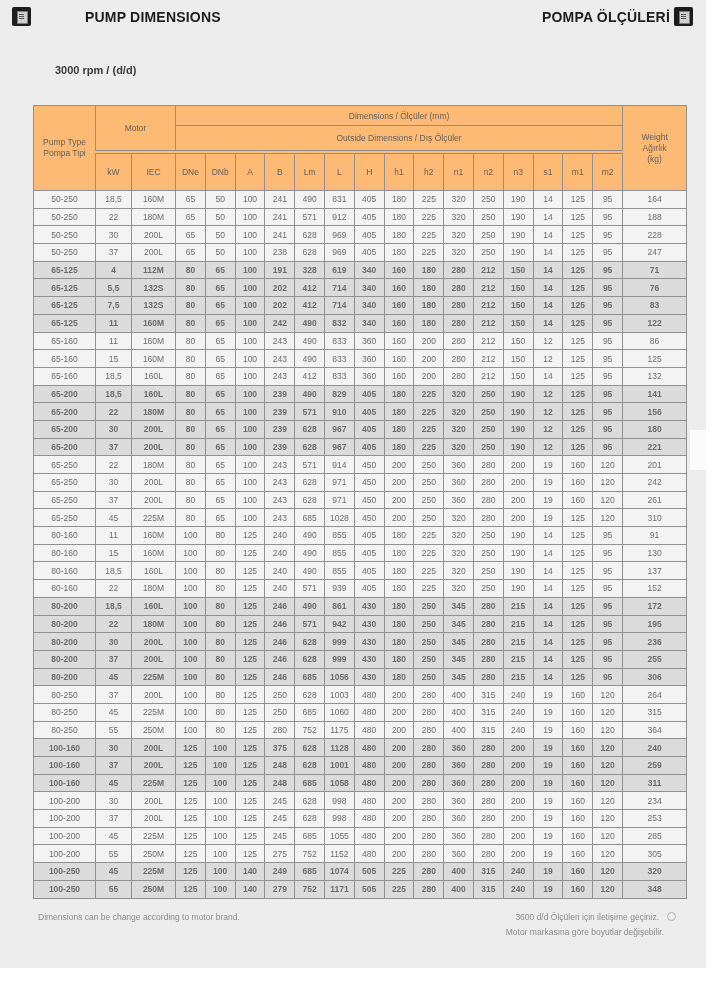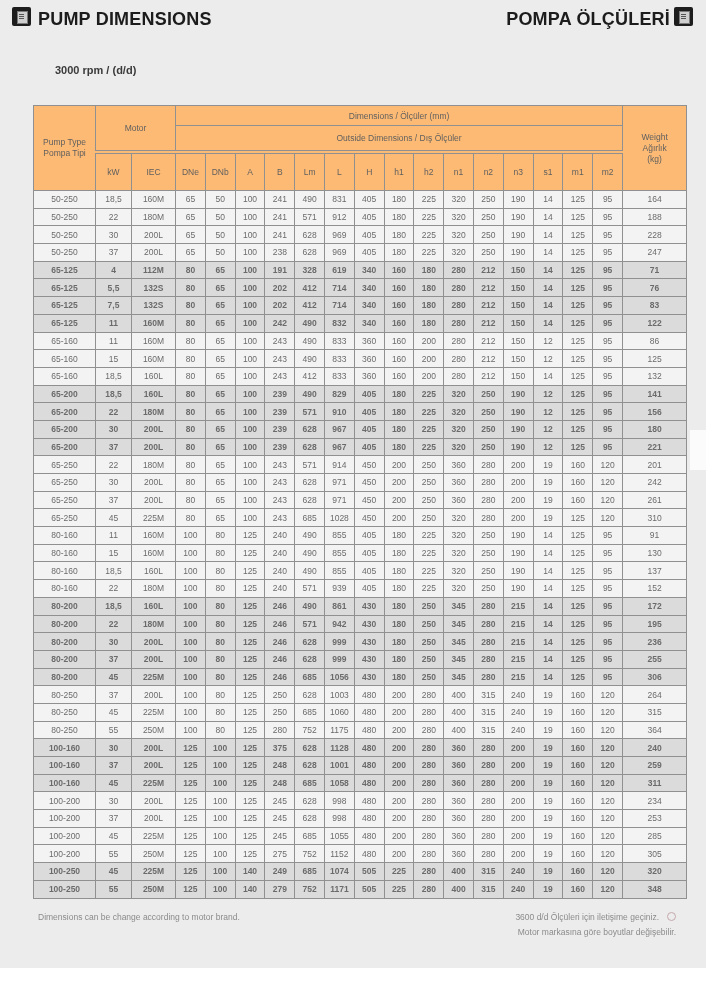--- a/index.html
+++ b/index.html
@@ -18,21 +18,21 @@
   .white-notch {
     position: absolute; right: 0; top: 430px; width: 16px; height: 40px; background:#fbfbfb;
   }
 
   
   .header-band {
     position: absolute; left: 0; top: 0; width: 706px; height: 40px;
   }
   .title { 
     position: absolute; top: 9px;
-    font-size: 18px; font-weight: bold; color: #1c1c1c; letter-spacing: 0.2px;
+    font-size: 14px; font-weight: bold; color: #1c1c1c; letter-spacing: 0.2px; margin-left: 47px;
   }
   .title-left { left: 38px; }
   .title-right { right: 36px; text-align: center; }
   .hdr-icon {
     position: absolute; top: 7px; width: 19px; height: 19px;
     background: #1d1d1d; border-radius: 2px;
   }
   .hdr-icon-left { left: 12px; }
   .hdr-icon-right { right: 13px; }
   .hdr-icon::before {
@@ -985,18 +985,18 @@
 
   <div class="notes">
     <div class="note-left">
       <div style="">Dimensions can be change according to motor brand.</div>
     </div>
     <div class="note-right">
       <div class="note-row" style="justify-content:flex-end">
         <span>3600 d/d  Ölçüleri için iletişime geçiniz.</span>
         <span class="note-circle"></span>
       </div>
-      <div style="margin-right:8px">Motor markasına göre boyutlar değişebilir.</div>
+      <div style="margin-right:20px">Motor markasına göre boyutlar değişebilir.</div>
     </div>
   </div>
 
   <div class="white-notch"></div>
 </div>
 
 </body></html>

